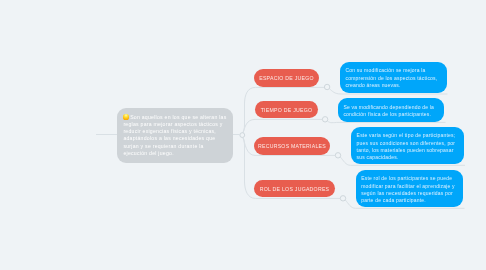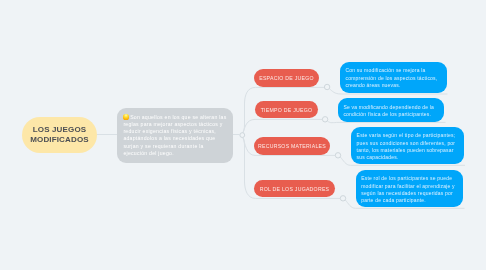--- a/index.html
+++ b/index.html
@@ -41,23 +41,20 @@
       </g>
     <g id="link-nodes" fill="#eff3f6" stroke="#cfd7dc" stroke-width="1">
         <circle cx="242.3" cy="135.1" r="2.4"></circle>
         <circle cx="327.1" cy="87" r="2.7"></circle>
         <circle cx="325.1" cy="119.3" r="2.7"></circle>
         <circle cx="338" cy="155.3" r="2.7"></circle>
         <circle cx="343" cy="198.3" r="2.7"></circle>
       </g>
   </svg>
 
-  <div class="node root">
-    <span>LOS JUEGOS MODIFICADOS</span>
-  </div>
 
   <div class="node note">
     <span class="dot"></span><span>Son aquellos en los que se alteran las reglas para mejorar aspectos tácticos y reducir exigencias físicas y técnicas, adaptándolos a las necesidades que surjan y se requieran durante la ejecución del juego.</span>
   </div>
 
   <div class="node pill" style="left: 254px; top: 69px; width: 65px; height: 18px;">ESPACIO DE JUEGO</div>
   <div class="node pill" style="left: 255px; top: 101px; width: 63px; height: 17px;">TIEMPO DE JUEGO</div>
   <div class="node pill" style="left: 254px; top: 137px; width: 76px; height: 18px;">RECURSOS MATERIALES</div>
   <div class="node pill" style="left: 254px; top: 180px; width: 81px; height: 17px;">ROL DE LOS JUGADORES</div>
 

